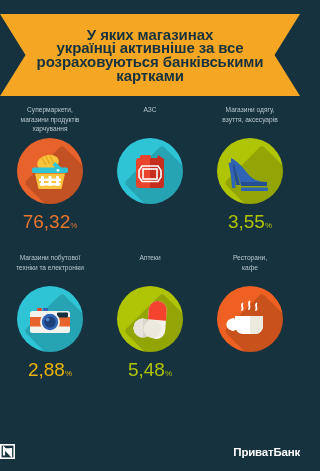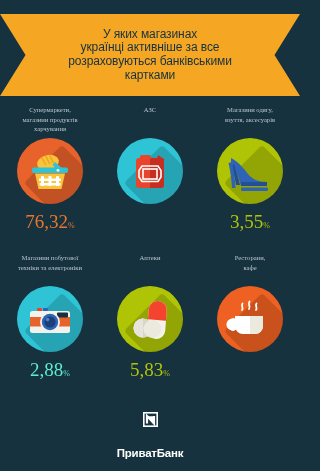--- a/index.html
+++ b/index.html
@@ -15,29 +15,29 @@
   .banner-wrap{position:absolute;left:0;top:14px;width:300px;height:82px;}
   .banner{
     position:absolute;left:0;top:0;width:300px;height:82px;
     background:#f5a623;
     clip-path:polygon(0% 0%, 8.5% 50%, 0% 100%, 100% 100%, 91.5% 50%, 100% 0%);
   }
   .banner-text{
     position:absolute;left:0;top:0;width:300px;height:82px;
     display:flex;align-items:center;justify-content:center;
     text-align:center;color:#17323f;
-    font-size:12px;font-weight:normal;line-height:13.6px;
+    font-size:15px;font-weight:bold;line-height:13.6px;
     letter-spacing:-0.1px;
     padding:0 26px;box-sizing:border-box;white-space:pre-line;
   }
 
   
   .grid{position:absolute;left:0;top:103px;width:300px;}
   .row{display:flex;width:300px;}
-  .tile{width:100px;box-sizing:border-box;padding:0 12px;position:relative;font-family:Liberation Serif, serif;}
+  .tile{width:100px;box-sizing:border-box;padding:0 12px;position:relative;}
   .caption{
     height:30px;
     color:#b9c6cd;font-size:6.6px;line-height:9.6px;
     text-align:center;white-space:pre-line;
     display:flex;align-items:flex-start;justify-content:center;
     padding-top:2px;box-sizing:border-box;
   }
   .circle-wrap{height:76px;display:flex;align-items:center;justify-content:center;}
   .circle{
     position:relative;width:66px;height:66px;border-radius:50%;
@@ -52,21 +52,21 @@
   .icon{position:absolute;left:0;top:0;width:66px;height:66px;}
   .value{
     text-align:center;font-size:19px;line-height:22px;font-weight:normal;
     padding-top:2px;letter-spacing:0px;
   }
   .value .pct{font-size:8px;vertical-align:baseline;}
 
   
   .footer{
     position:absolute;left:0;bottom:12px;width:300px;
-    display:flex;align-items:center;justify-content:center;gap:20px;flex-direction:column;
+    display:flex;align-items:center;justify-content:space-between;gap:20px;
   }
   .logo-mark{width:15px;height:15px;position:relative;}
   .logo-text{color:#ffffff;font-size:11.5px;font-weight:bold;letter-spacing:-0.2px;}
 </style>
 </head>
 <body>
 
 <div class="page">
 
   <div class="banner-wrap">
@@ -168,39 +168,39 @@
               <rect x="13" y="25" width="40" height="22" rx="2.5" fill="#f4f2ec"></rect>
               <rect x="13" y="31" width="40" height="9.5" fill="#e8622c"></rect>
               <rect x="40" y="26.5" width="11" height="5" rx="1" fill="#17323f"></rect>
               <circle cx="33" cy="36" r="10" fill="#f4f2ec"></circle>
               <circle cx="33" cy="36" r="8.2" fill="#2f63b5"></circle>
               <circle cx="33" cy="36" r="5.6" fill="#1d3f77"></circle>
               <circle cx="30.6" cy="33.6" r="1.8" fill="#4f83cc"></circle>
             </svg>
           </div>
         </div>
-        <div class="value" style="color:#5eead4"><span>2,88</span><span class="pct">%</span></div>
+        <div class="value" style="color:#eab308"><span>2,88</span><span class="pct">%</span></div>
       </div>
 
       <div class="tile">
         <div class="caption">Аптеки</div>
         <div class="circle-wrap">
           <div class="circle" style="background:#b0c406">
             <div class="shadow"></div>
             <svg class="icon" viewBox="0 0 66 66">
               <path d="M31 24 a9 9 0 0 1 18 0 V44 a9 9 0 0 1 -18 0 Z" fill="#f4f2ec" transform="rotate(4 40 34)"></path>
               <path d="M31 24 a9 9 0 0 1 18 0 V34 H31 Z" fill="#f4442e" transform="rotate(4 40 34)"></path>
               <circle cx="26" cy="42" r="9.5" fill="#f4f2ec"></circle>
               <circle cx="26" cy="42" r="9.5" fill="#d8d6cc"></circle>
               <path d="M26 32.5 a9.5 9.5 0 0 0 0 19 Z" fill="#e6e4db"></path>
               <circle cx="35.5" cy="43" r="9" fill="#eceadf"></circle>
             </svg>
           </div>
         </div>
-        <div class="value" style="color:#b0c406"><span>5,83</span><span class="pct">%</span></div>
+        <div class="value" style="color:#b0c406"><span>5,48</span><span class="pct">%</span></div>
       </div>
 
       <div class="tile">
         <div class="caption">Ресторани,
 кафе</div>
         <div class="circle-wrap">
           <div class="circle" style="background:#ef6122">
             <div class="shadow"></div>
             <svg class="icon" viewBox="0 0 66 66">
               <g stroke="#ffffff" stroke-width="1.8" stroke-linecap="round" fill="none">

